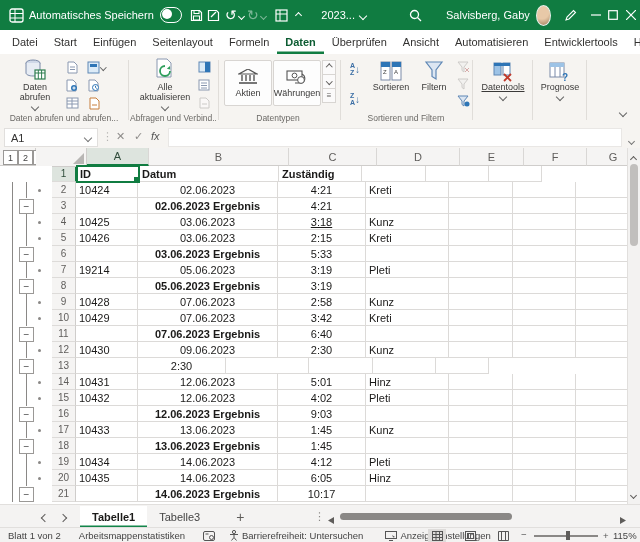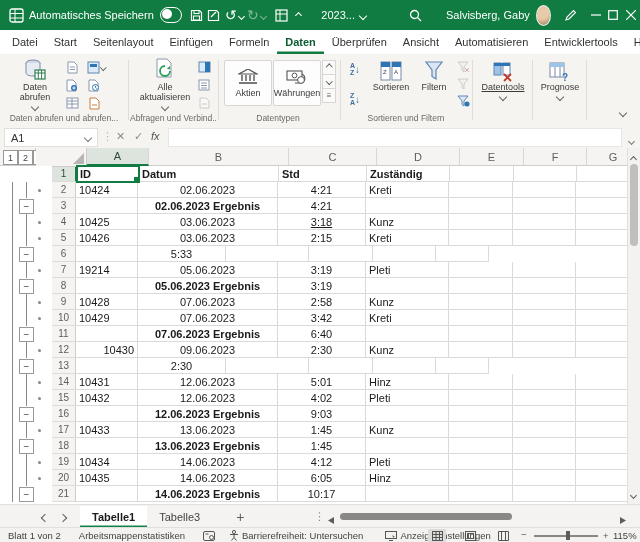--- a/index.html
+++ b/index.html
@@ -149,22 +149,22 @@
             <line x1="10" y1="0" x2="0" y2="10" stroke="#fff" stroke-width="1.2"></line>
           </svg>
         </span>
     </div>
   </div>
 
   <div class="abs tabrow flex">
     <div class="flex" id="ribbon-tabs" style="padding-left:4px;">
         <span class="rtab">Datei</span>
         <span class="rtab">Start</span>
+        <span class="rtab">Einfügen</span>
         <span class="rtab">Seitenlayout</span>
-        <span class="rtab">Einfügen</span>
         <span class="rtab">Formeln</span>
         <span class="rtab active">Daten</span>
         <span class="rtab">Überprüfen</span>
         <span class="rtab">Ansicht</span>
         <span class="rtab">Automatisieren</span>
         <span class="rtab">Entwicklertools</span>
         <span class="rtab">Hilfe</span>
       </div>
 
   </div>
@@ -403,23 +403,20 @@
         <div class="g-row">
           <div class="o-cell"></div>
           <div class="r-hdr sel">1</div>
           <div class="cell bold a1" style="width: 62px;">
             <span>ID</span>
             <span class="handle"></span>
           </div>
           <div class="cell bold" style="width: 140px;">
             <span>Datum</span>
           </div>
-          <div class="cell bold" style="width: 88px;">
-            <span>Std</span>
-          </div>
           <div class="cell bold" style="width: 83px;">
             <span>Zuständig</span>
           </div>
           <div class="cell bold" style="width: 64px;">
             <span></span>
           </div>
           <div class="cell bold" style="width: 63px;">
             <span></span>
           </div>
           <div class="cell bold" style="width: 53px;">
@@ -543,20 +540,23 @@
         </div>
         <div class="g-row">
           <div class="o-cell">
             <span class="oline" style="left: 12px;"></span>
             <span class="obox">−</span>
           </div>
           <div class="r-hdr">6</div>
           <div class="cell" style="width: 62px;">
             <span></span>
           </div>
+          <div class="cell ac bold" style="width: 140px;">
+            <span>03.06.2023 Ergebnis</span>
+          </div>
           <div class="cell ac" style="width: 88px;">
             <span>5:33</span>
           </div>
           <div class="cell" style="width: 83px;">
             <span></span>
           </div>
           <div class="cell" style="width: 64px;">
             <span></span>
           </div>
           <div class="cell" style="width: 63px;">
@@ -709,21 +709,21 @@
             <span></span>
           </div>
         </div>
         <div class="g-row">
           <div class="o-cell">
             <span class="oline" style="left: 12px;"></span>
             <span class="oline" style="left: 26px;"></span>
             <span class="odot"></span>
           </div>
           <div class="r-hdr">12</div>
-          <div class="cell" style="width: 62px; justify-content: flex-end;">
+          <div class="cell" style="width: 62px;">
             <span>10430</span>
           </div>
           <div class="cell ac" style="width: 140px;">
             <span>09.06.2023</span>
           </div>
           <div class="cell ac" style="width: 88px;">
             <span>2:30</span>
           </div>
           <div class="cell" style="width: 83px;">
             <span>Kunz</span>

